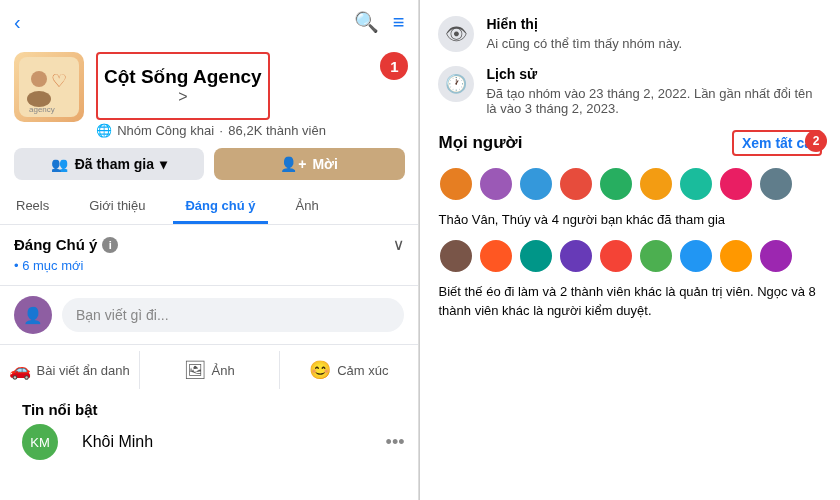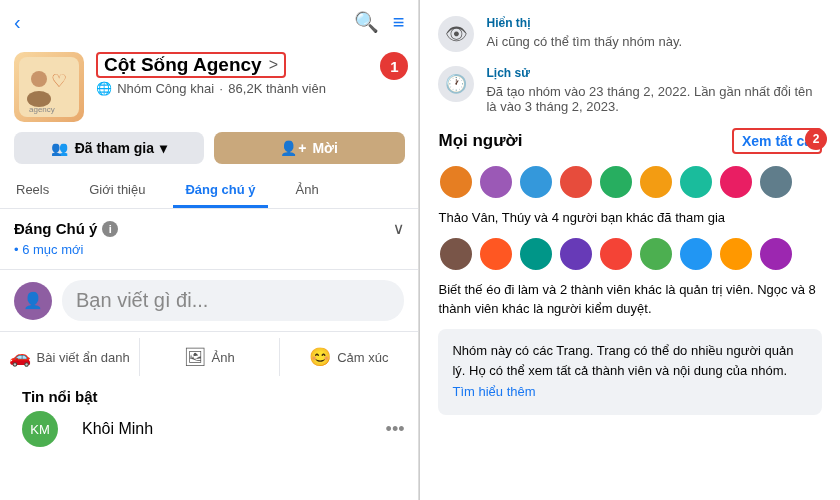--- a/index.html
+++ b/index.html
@@ -78,24 +78,25 @@
       flex: 1;
     }
     .group-name-row {
       display: flex;
       align-items: center;
       gap: 6px;
     }
     .group-name-box {
       border: 2px solid #e53935;
       border-radius: 4px;
-      padding: 0 6px;
+      padding: 12px 6px;
       display: inline-flex;
       align-items: center;
-      gap: 7px;
+      gap: 0;
+      flex-direction: column;
     }
     .group-name {
       font-size: 19px;
       font-weight: 700;
       color: #000;
     }
     .chevron-right {
       font-size: 16px;
       color: #555;
     }
@@ -243,21 +244,21 @@
       align-items: center;
       justify-content: center;
       color: #fff;
       font-size: 16px;
     }
     .post-placeholder {
       flex: 1;
       background: #f0f2f5;
       border-radius: 20px;
       padding: 9px 14px;
-      font-size: 20px;
+      font-size: 14px;
       color: #888;
       cursor: pointer;
     }
 
     
     .post-options {
       display: flex;
       gap: 0;
       padding: 6px 0;
     }
@@ -335,23 +336,23 @@
       background: #e4e6eb;
       display: flex;
       align-items: center;
       justify-content: center;
       flex-shrink: 0;
       font-size: 18px;
       color: #555;
     }
     .info-text-block {}
     .info-title {
-      font-size: 12px;
-      font-weight: 700;
-      color: #0369a1;
+      font-size: 14px;
+      font-weight: 700;
+      color: #000000;
     }
     .info-desc {
       font-size: 13px;
       color: #555;
       margin-top: 4px;
     }
 
     
     .members-section {
       margin-top: 6px;
@@ -597,20 +598,16 @@
       <div class="member-avatar" style="background:#673ab7;"></div>
       <div class="member-avatar" style="background:#f44336;"></div>
       <div class="member-avatar" style="background:#4caf50;"></div>
       <div class="member-avatar" style="background:#2196f3;"></div>
       <div class="member-avatar" style="background:#ff9800;"></div>
       <div class="member-avatar" style="background:#9c27b0;"></div>
     </div>
 
     <div class="member-desc">Biết thế éo đi làm và 2 thành viên khác là quản trị viên. Ngọc và 8 thành viên khác là người kiểm duyệt.</div>
 
-    <div class="group-info-box">
-      <span>Nhóm này có các Trang. Trang có thể do nhiều người quản lý. Họ có thể xem tất cả thành viên và nội dung của nhóm.</span>
-      <span class="group-info-link">Tìm hiểu thêm</span>
-    </div>
 
   </div>
 
 </div>
 
 </body></html>

